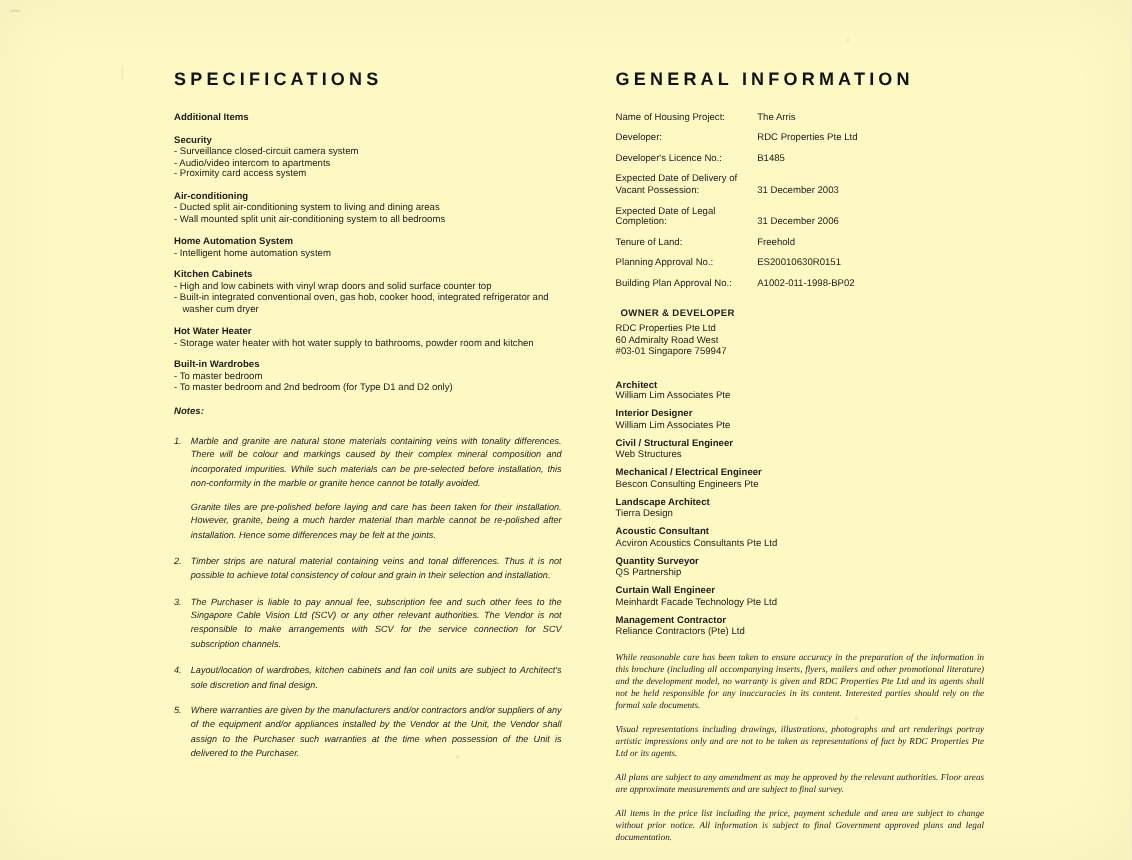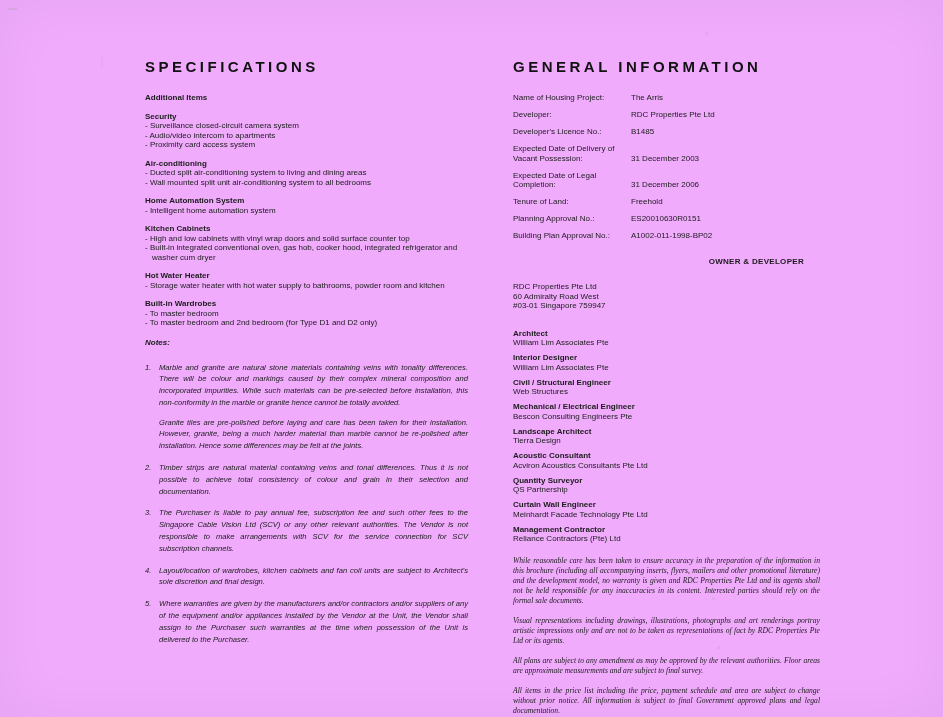--- a/index.html
+++ b/index.html
@@ -4,21 +4,21 @@
 <style>
   html,body{margin:0;padding:0;}
   body{
     font-family:"Liberation Sans", sans-serif;
     background:#dededc;
   }
   .page{
     position:relative;
     width:943px;height:717px;
     margin:0 auto;
-    background:#f0abfc;
+    background:#fef9c3;
     color:#1c1c1c;
     overflow:hidden;
     box-shadow:inset 0 0 60px rgba(0,0,0,0.04);
   }
   
   .speck{position:absolute;background:#9a9a94;border-radius:50%;pointer-events:none;}
 
   .col{position:absolute;top:58px;}
   .col-left{left:145px;width:323px;}
   .col-right{left:513px;width:307px;}
@@ -48,21 +48,21 @@
   .note-body{flex:1;}
   .note-body p{margin:0 0 8px 0;text-align:justify;}
   .note-body p:last-child{margin-bottom:0;}
 
   
   .frow{display:flex;align-items:flex-end;margin:0 0 7.5px 0;font-size:8px;line-height:9.5px;}
   .flabel{width:118px;flex:0 0 118px;}
   .fvalue{flex:1;}
 
   .owner{margin-top:15px;font-size:8px;line-height:9.5px;}
-  .owner h3{margin:16px;font-size:8px;font-weight:bold;line-height:9.5px;letter-spacing:.3px;text-align:right;}
+  .owner h3{margin:4px;font-size:8px;font-weight:bold;line-height:9.5px;letter-spacing:.3px;}
   .owner .oline{line-height:9.5px;}
 
   .cblocks{margin-top:18px;}
   .cblock{margin:0 0 5.5px 0;font-size:8px;line-height:9.5px;}
   .crole{font-weight:bold;}
 
   .disclaimers{margin-top:12px;}
   .disc{margin:0 0 10px 0;font-size:7.6px;font-style:italic;line-height:10px;text-align:justify;font-family:Liberation Serif, serif;}
 </style>
 </head>
@@ -124,21 +124,21 @@
         <span class="note-num">1.</span>
         <div class="note-body">
           <p>Marble and granite are natural stone materials containing veins with tonality differences. There will be colour and markings caused by their complex mineral composition and incorporated impurities. While such materials can be pre-selected before installation, this non-conformity in the marble or granite hence cannot be totally avoided.</p>
           <p>Granite tiles are pre-polished before laying and care has been taken for their installation. However, granite, being a much harder material than marble cannot be re-polished after installation. Hence some differences may be felt at the joints.</p>
         </div>
       </div>
 
       <div class="note">
         <span class="note-num">2.</span>
         <div class="note-body">
-          <p>Timber strips are natural material containing veins and tonal differences. Thus it is not possible to achieve total consistency of colour and grain in their selection and documentation.</p>
+          <p>Timber strips are natural material containing veins and tonal differences. Thus it is not possible to achieve total consistency of colour and grain in their selection and installation.</p>
         </div>
       </div>
 
       <div class="note">
         <span class="note-num">3.</span>
         <div class="note-body">
           <p>The Purchaser is liable to pay annual fee, subscription fee and such other fees to the Singapore Cable Vision Ltd (SCV) or any other relevant authorities. The Vendor is not responsible to make arrangements with SCV for the service connection for SCV subscription channels.</p>
         </div>
       </div>
 

